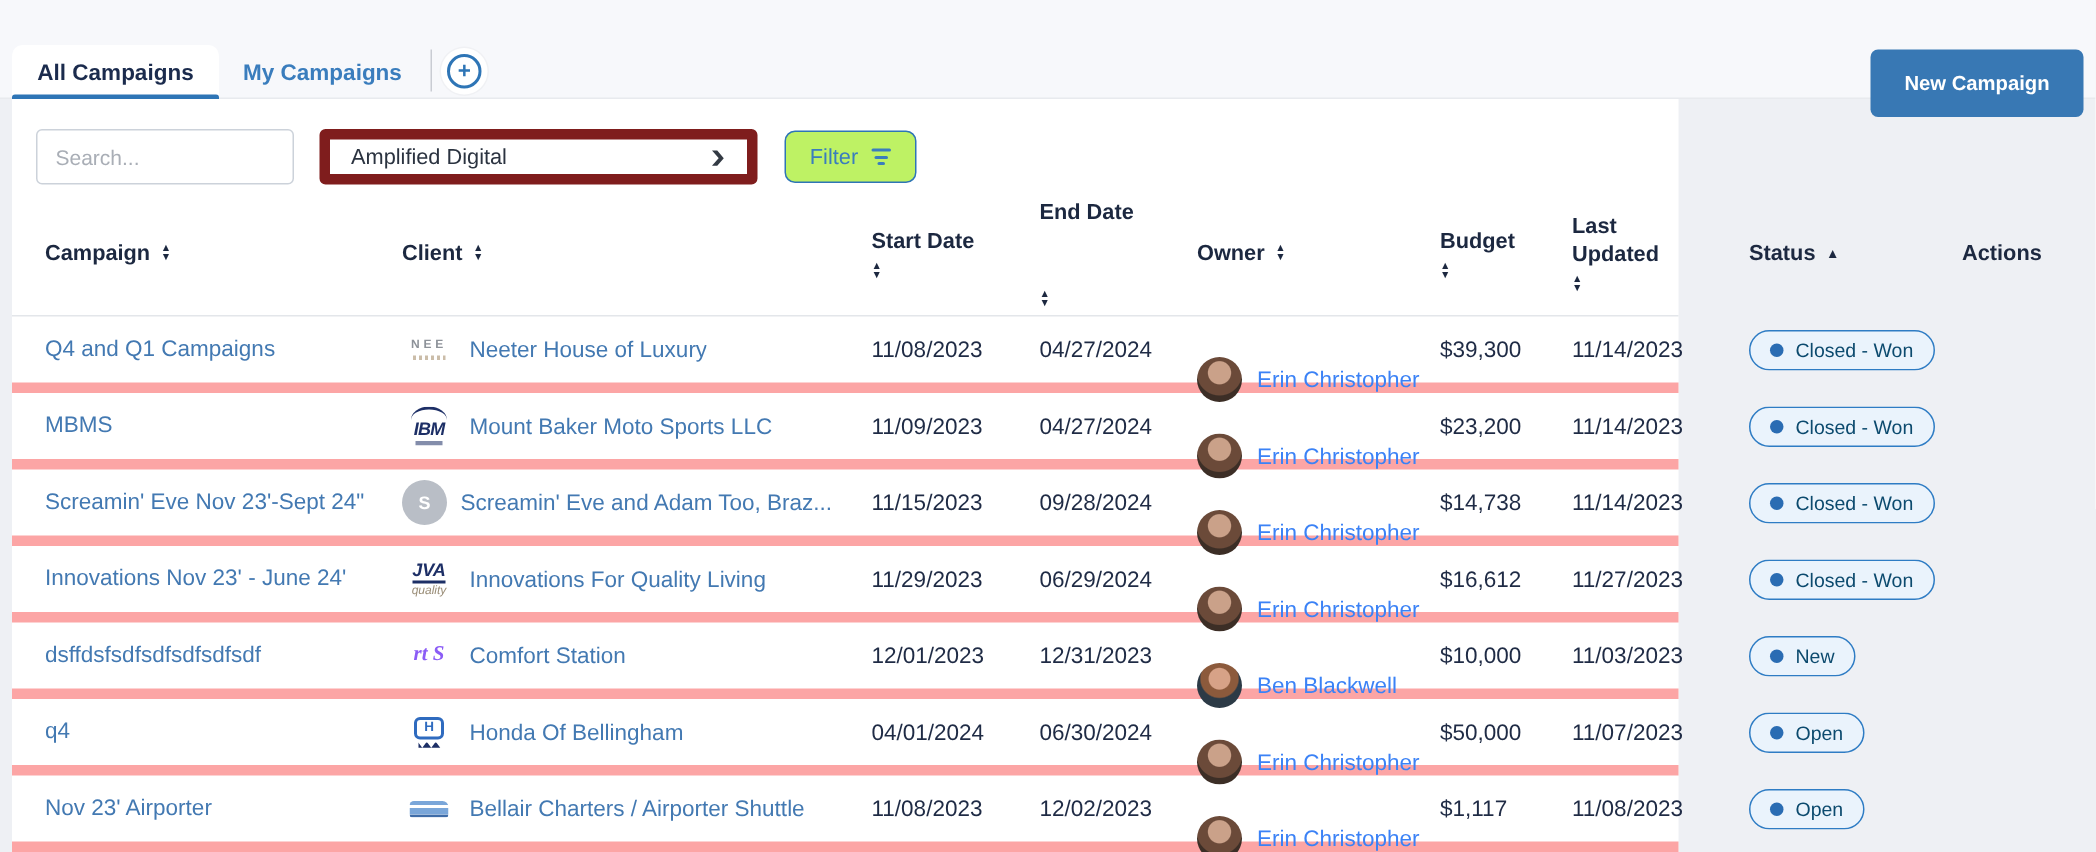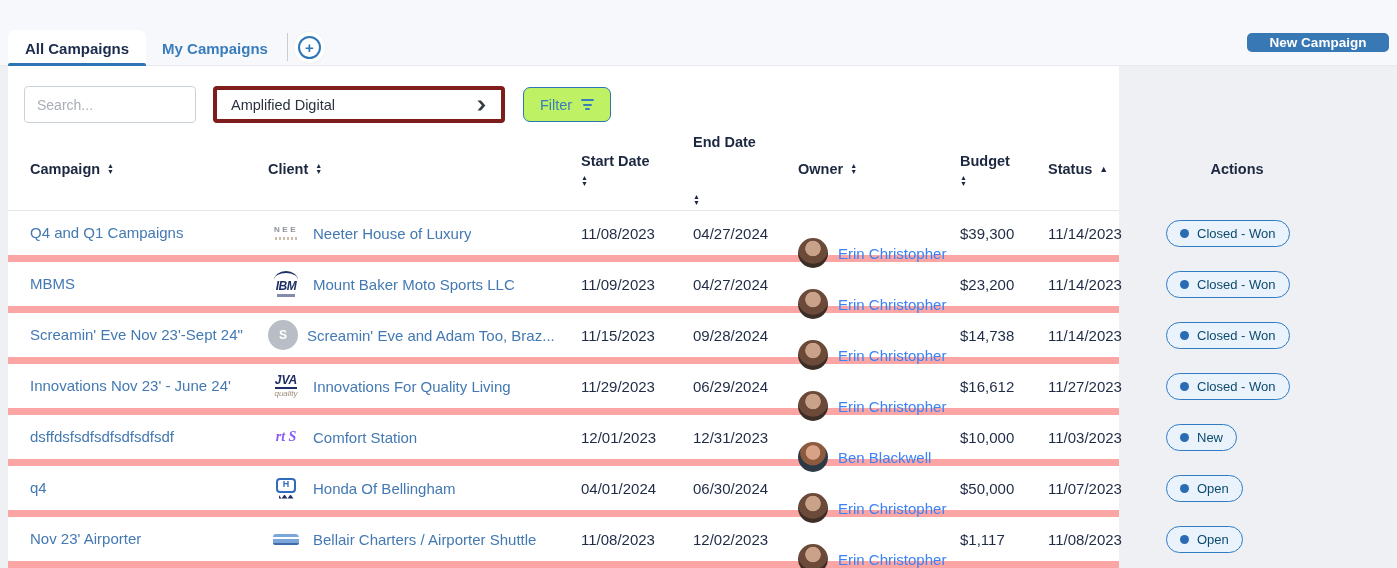--- a/index.html
+++ b/index.html
@@ -8,30 +8,30 @@
 
   
   .topbar { position:absolute; left:0; top:0; width:1397px; height:66px; background:#f7f8fb; border-bottom:1px solid #e8eaee; }
   .tab { position:absolute; top:30px; height:36px; display:flex; align-items:center; justify-content:center; font-size:15px; font-weight:700; cursor:pointer; }
   .tab-active { left:8px; width:138px; background:#ffffff; border-radius:7px 7px 0 0; color:#1b2b4d; }
   .tab-active::after { content:""; position:absolute; left:0; bottom:-2px; width:100%; height:5px; background:#2e75b6; border-radius:2px; }
   .tab-inactive { left:152px; width:126px; color:#3a7dbd; background:transparent; }
   .tab-divider { position:absolute; left:287px; top:33px; width:1px; height:28px; background:#c9ccd3; }
   .add-tab { position:absolute; left:294px; top:32px; width:31px; height:31px; border-radius:50%; background:#ffffff; display:flex; align-items:center; justify-content:center; cursor:pointer; box-shadow:0 0 0 1px #f0f1f4; }
   .add-tab .ring { width:23px; height:23px; border:2px solid #2e75b6; border-radius:50%; color:#2e75b6; font-size:15px; font-weight:700; line-height:19px; text-align:center; }
-  .new-campaign { position:absolute; right:8px; top:33px; width:142px; height:19px; background:#3878b4; border:none; border-radius:5px; color:#ffffff; font-family:"Liberation Sans",sans-serif; font-size:13.5px; font-weight:700; cursor:pointer; }
+  .new-campaign { position:absolute; right:8px; top:33px; width:142px; height:45px; background:#3878b4; border:none; border-radius:5px; color:#ffffff; font-family:"Liberation Sans",sans-serif; font-size:13.5px; font-weight:700; cursor:pointer; }
 
   
   .card { position:absolute; left:8px; top:66px; width:1111px; height:502px; background:#ffffff; }
 
   
   .toolbar { position:absolute; left:0; top:0; width:100%; height:62px; }
   .search-input { position:absolute; left:16px; top:20px; width:172px; height:37px; border:1px solid #ccd2da; border-radius:4px; padding:0 12px; font-family:"Liberation Sans",sans-serif; font-size:14px; color:#2b3340; }
   .search-input::placeholder { color:#a9aeb6; }
-  .dropdown { position:absolute; left:205px; top:20px; width:292px; height:37px; border:4px solid #7f1d1d; border-radius:4px; background:#fff; display:flex; align-items:center; padding:0 14px; font-size:14.5px; color:#2b3340; cursor:pointer; }
+  .dropdown { position:absolute; left:205px; top:20px; width:292px; height:37px; border:7px solid #7f1d1d; border-radius:4px; background:#fff; display:flex; align-items:center; padding:0 14px; font-size:14.5px; color:#2b3340; cursor:pointer; }
   .dropdown .chev { margin-left:auto; font-size:13px; color:#333a44; font-weight:700; transform:scaleY(.75); }
   .filter-btn { position:absolute; left:515px; top:21px; width:88px; height:35px; border:1.5px solid #2e75b6; border-radius:7px; background:#bef264; color:#3a7dbd; font-family:"Liberation Sans",sans-serif; font-size:14.5px; display:flex; align-items:center; justify-content:center; gap:9px; cursor:pointer; }
   .filter-ico { display:flex; flex-direction:column; gap:2.5px; align-items:center; }
   .filter-ico i { display:block; height:2px; background:#3a7dbd; border-radius:1px; }
   .filter-ico i:nth-child(1){width:13px;} .filter-ico i:nth-child(2){width:9px;} .filter-ico i:nth-child(3){width:5px;}
 
   
   .grid-row { display:grid; grid-template-columns:238px 313px 112px 105px 162px 88px 118px 142px 1fr; padding-left:22px; align-items:center; }
   .thead { position:absolute; left:0; top:62px; width:100%; height:83px; border-bottom:1px solid #e3e6ea; color:#1c2840; font-size:14.5px; font-weight:700; }
   .hcell { display:flex; align-items:center; flex-wrap:wrap; gap:4px 7px; line-height:19px; cursor:pointer; }
@@ -147,20 +147,27 @@
           <i>▼</i>
         </span>
       </div>
       <div class="hcell narrow-55">
         <span>Budget</span>
         <span class="sort both">
           <i>▲</i>
           <i>▼</i>
         </span>
       </div>
+      <div class="hcell narrow-80">
+        <span>Last Updated</span>
+        <span class="sort both">
+          <i>▲</i>
+          <i>▼</i>
+        </span>
+      </div>
       <div class="hcell ">
         <span>Status</span>
         <span class="sort asc">
           <i>▲</i>
         </span>
       </div>
       <div class="hcell center">
         <span>Actions</span>
       </div>
     </div>

